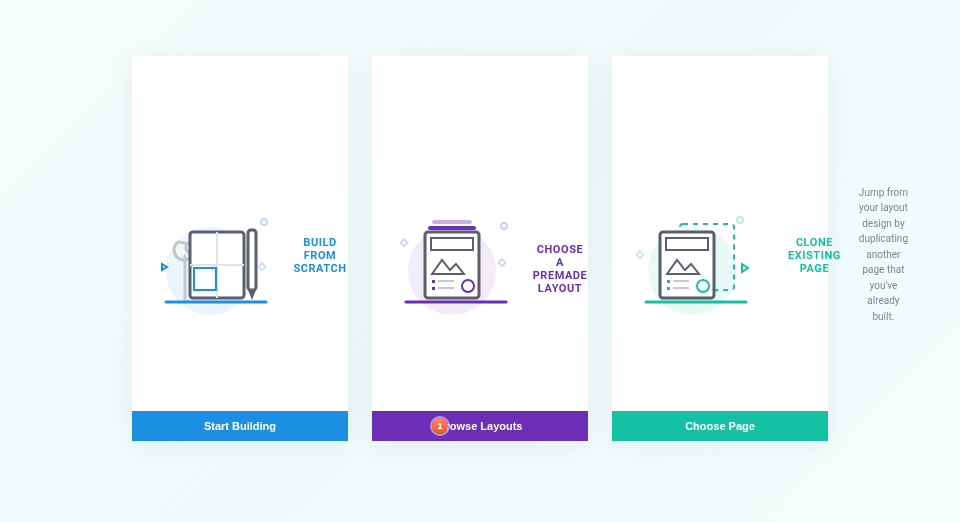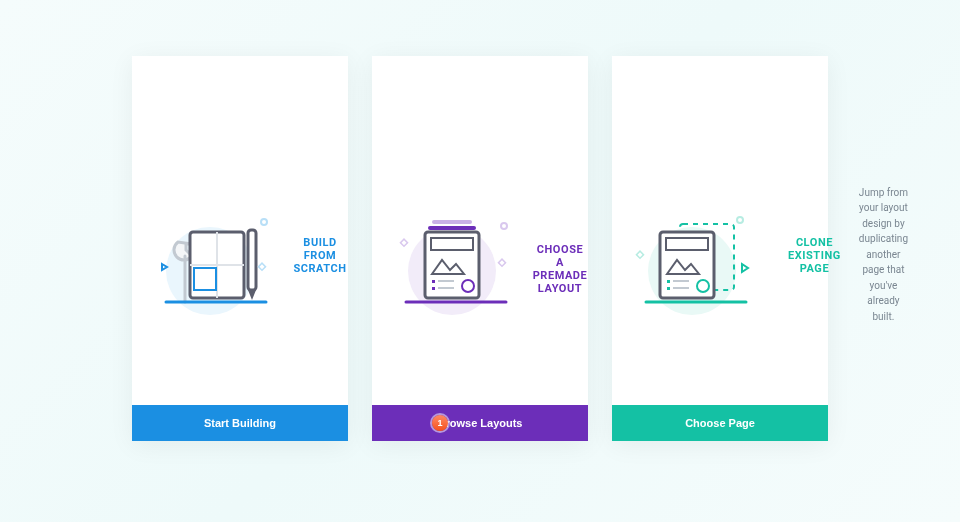--- a/index.html
+++ b/index.html
@@ -47,21 +47,21 @@
       line-height: 1.55;
       color: #7a8691;
       text-align: center;
       padding: 12px 18px 0;
     }
     .cta {
       position: absolute;
       bottom: 0;
       left: 0;
       right: 0;
-      height: 36px;
+      height: 30px;
       color: #fff;
       font-size: 11px;
       font-weight: 600;
       display: flex;
       align-items: center;
       justify-content: center;
       cursor: pointer;
       border: none;
     }
     .card.scratch h3 { color: #1b8fe2; }

